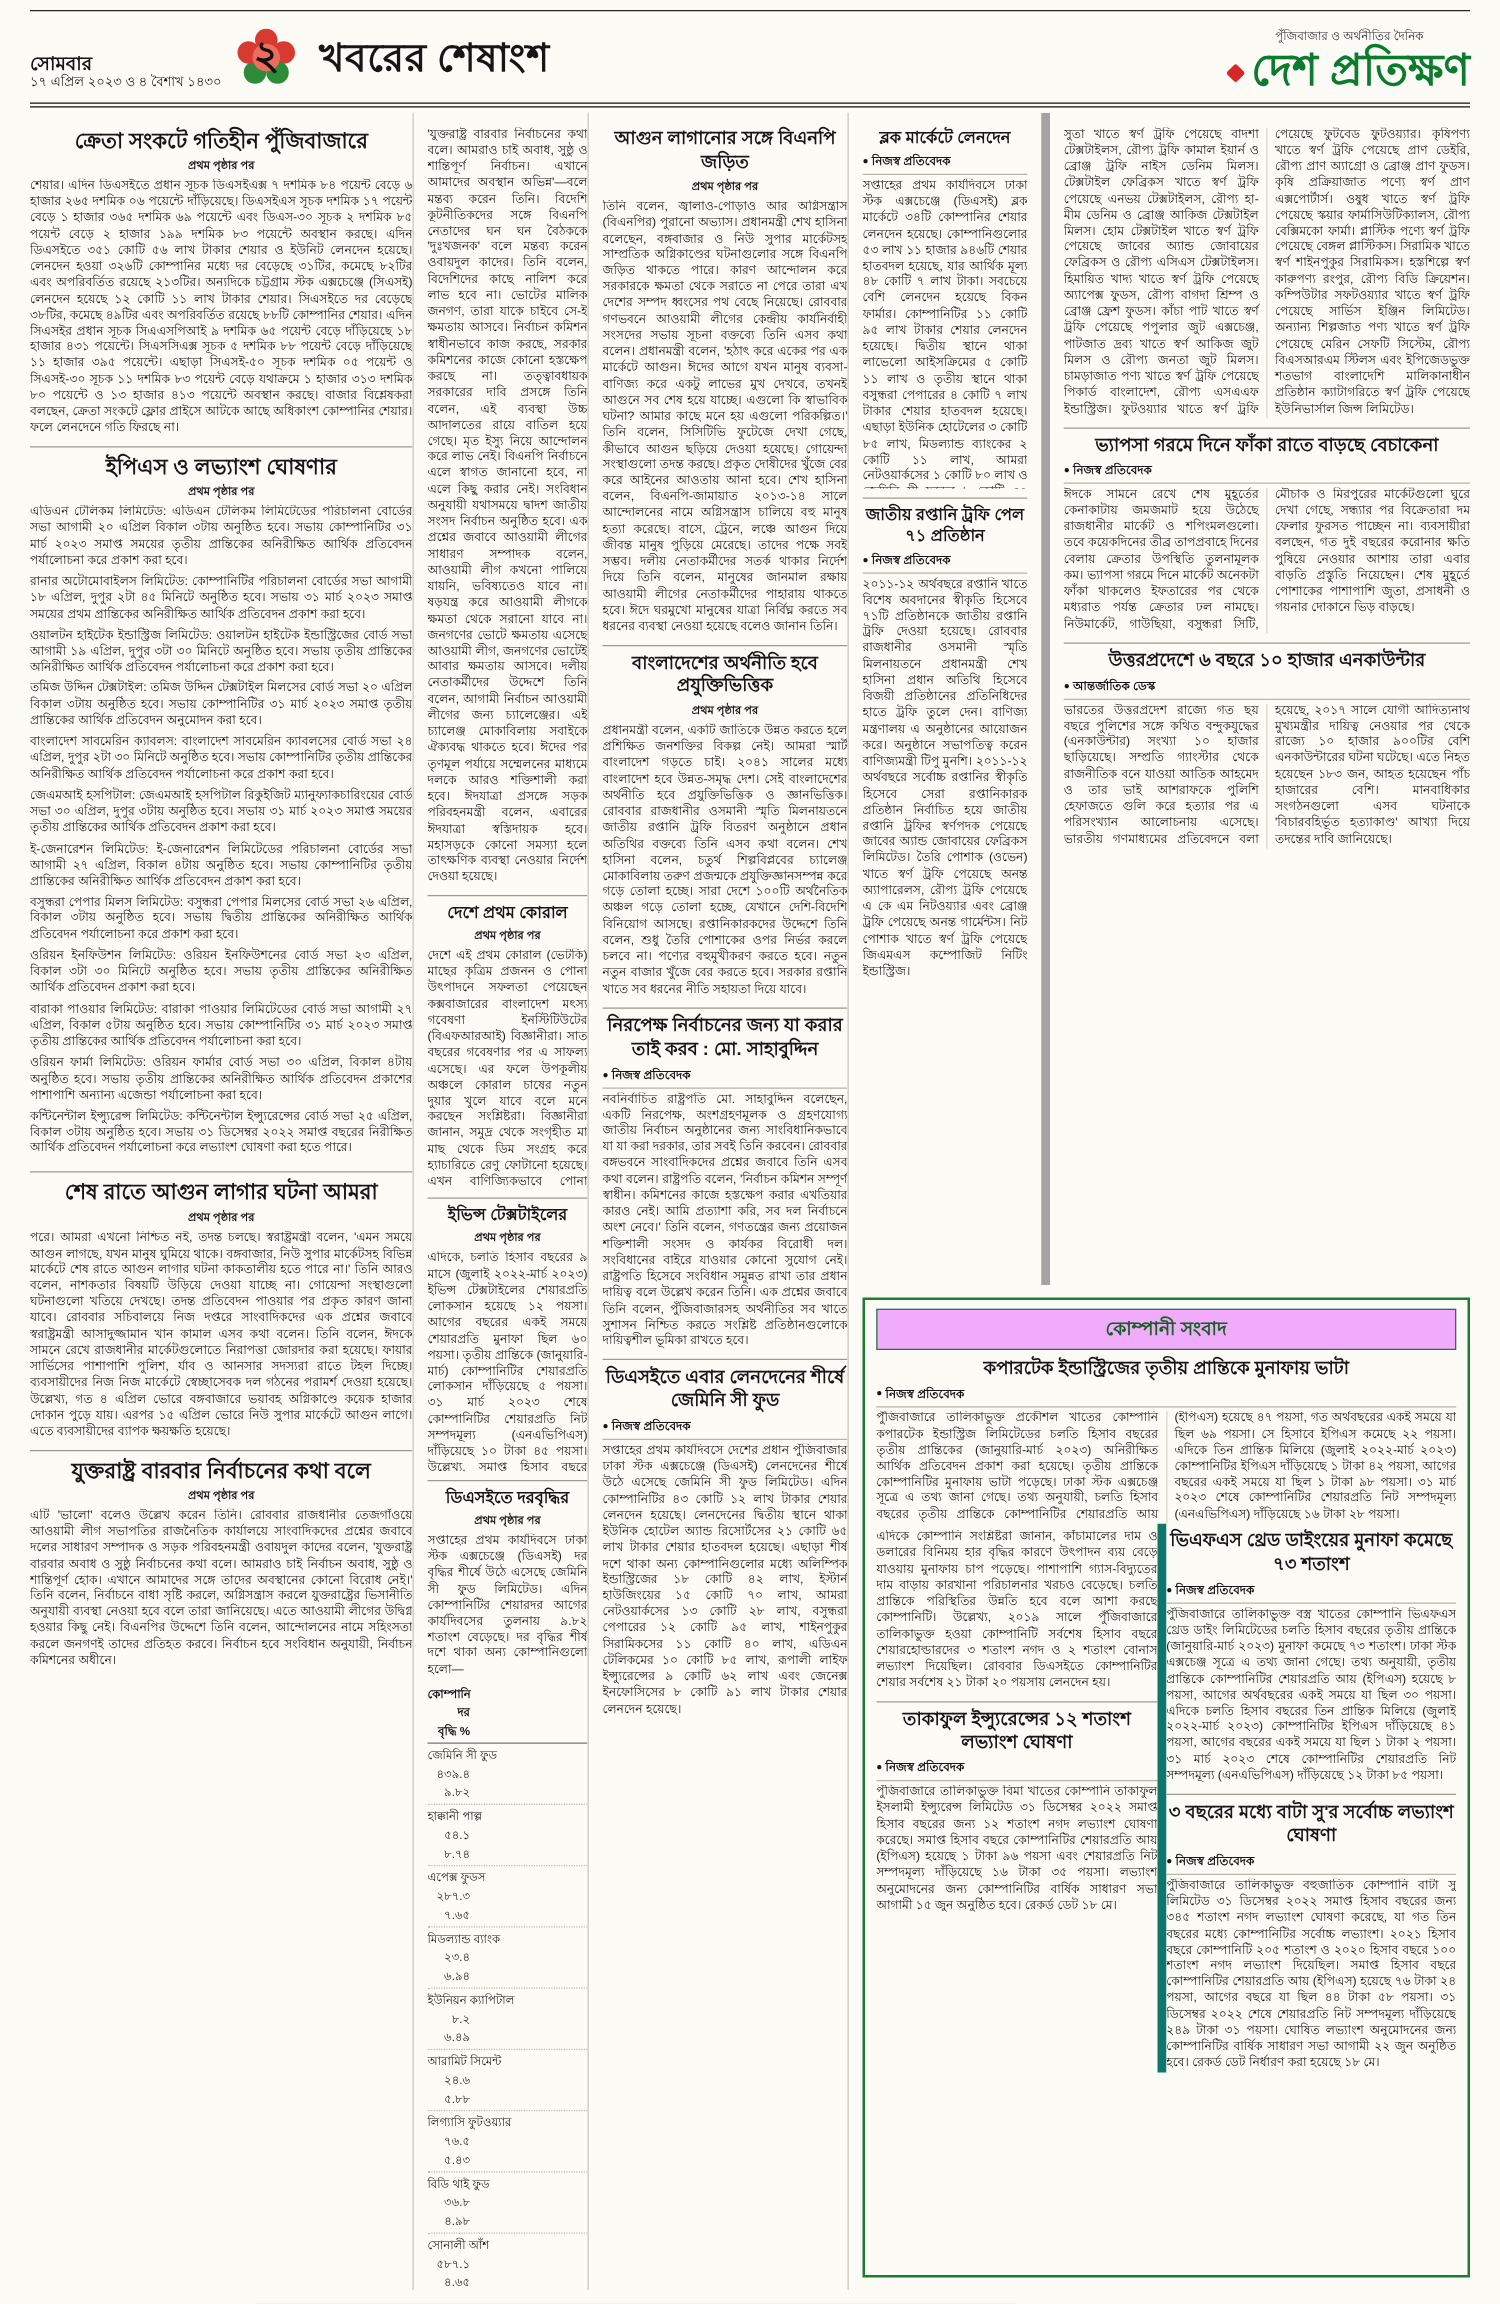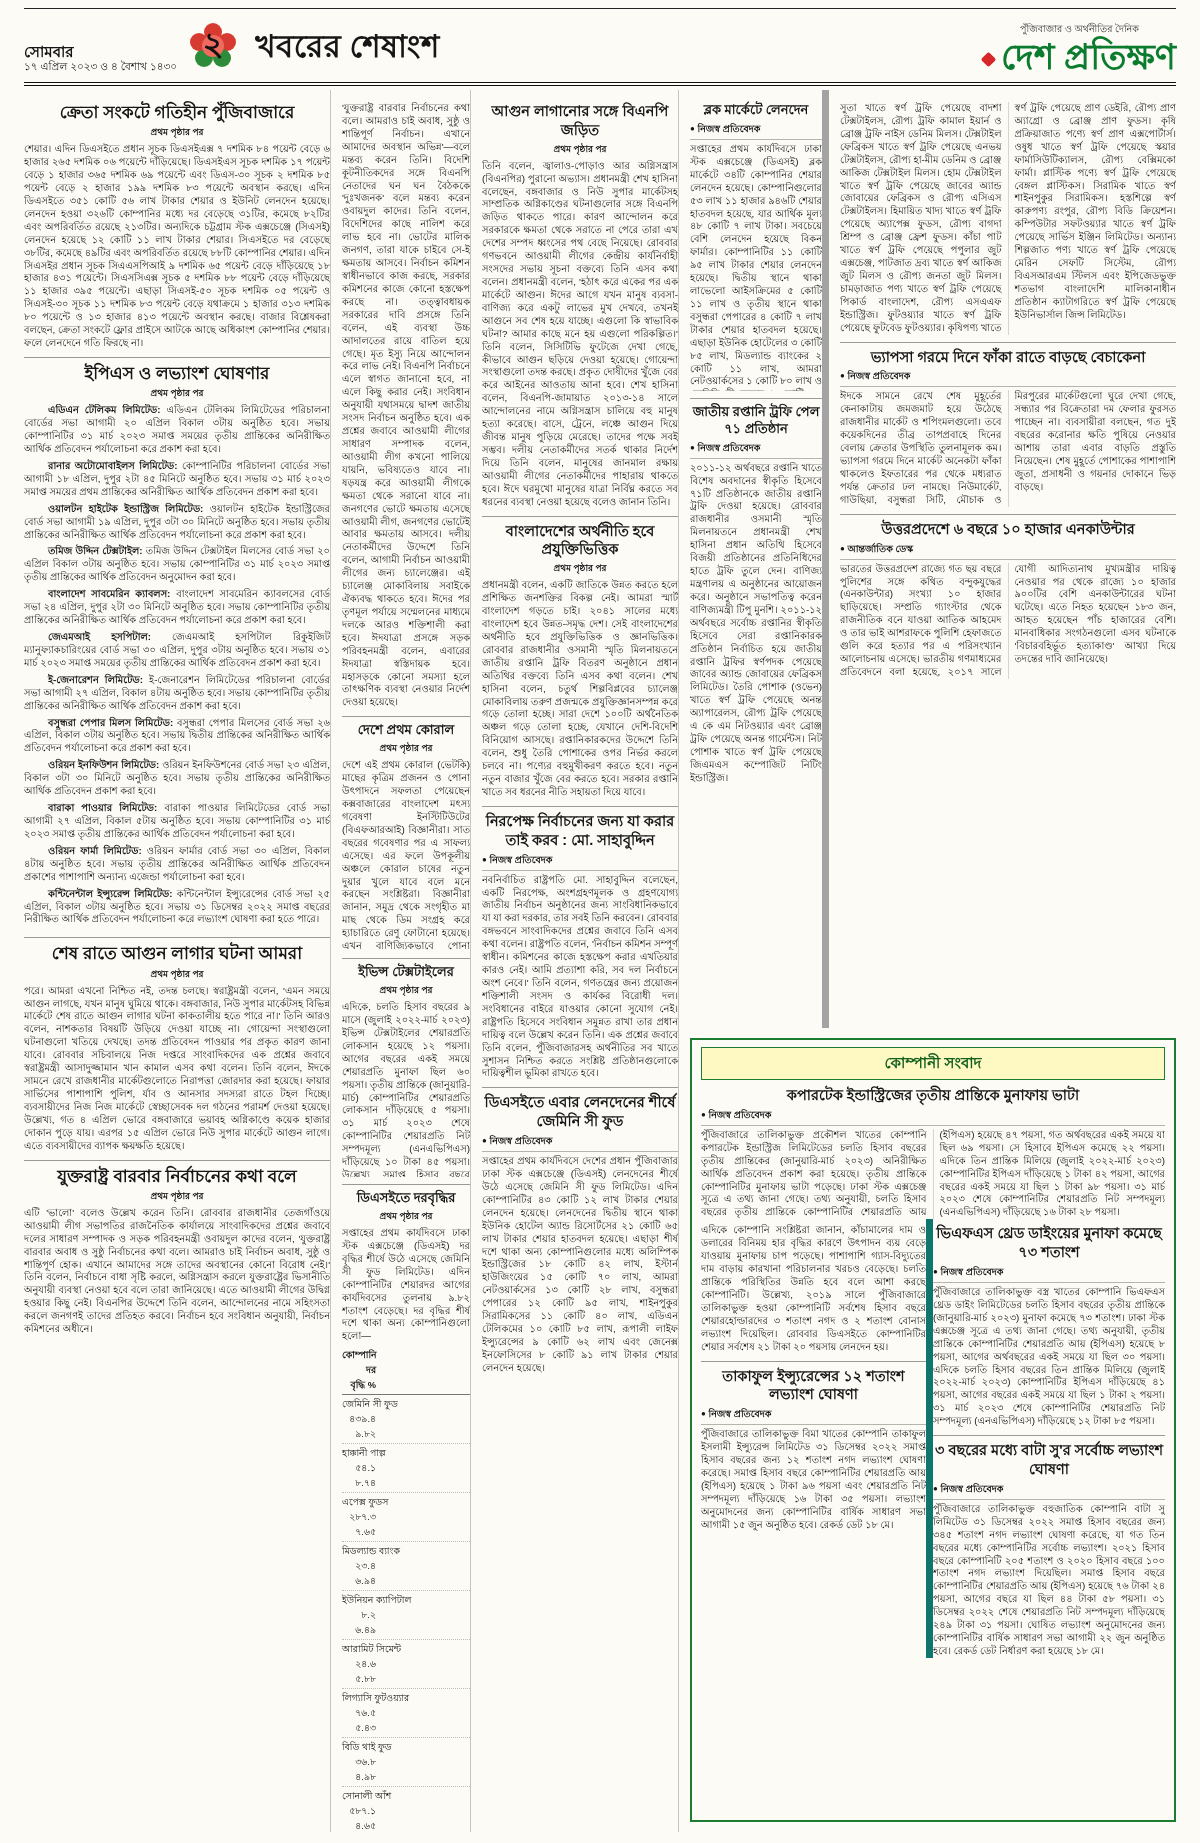--- a/index.html
+++ b/index.html
@@ -33,35 +33,35 @@
   .art.first{border-top:none;margin-top:12px;padding-top:0;}
   .h-xl{font-size:17px;font-weight:bold;text-align:center;margin:0 0 2px;line-height:1.25;}
   .h-lg{font-size:14.5px;font-weight:bold;text-align:center;margin:0 0 2px;line-height:1.3;}
   .h-md{font-size:13px;font-weight:bold;text-align:center;margin:0 0 2px;line-height:1.3;}
   .continued{font-size:9px;font-weight:bold;text-align:center;margin:0 0 3px;}
   .byline{font-size:9.5px;font-weight:bold;border-bottom:1px solid #b5b5ac;padding:1px 0 2px;margin:0 0 3px;}
   .byline .dot{font-size:8px;vertical-align:1px;}
   .body{font-size:9.8px;line-height:1.32;text-align:justify;margin:0;overflow:hidden;}
   .body p{margin:0 0 4px;}
   .twocol{columns:2;column-gap:13px;column-rule:1px solid #d8d6cc;}
-  .cmp b{font-weight:bold;margin-left:24px;}
+  .cmp b{font-weight:normal;}
   .cmp{margin:0 0 4px;}
   
   .gtable{font-size:9.3px;margin-top:3px;}
   .grow{display:flex;border-bottom:1px dotted #bdbdb2;padding:1.5px 0;flex-direction:column;}
   .grow .gname{flex:1;}
   .grow .gnum{width:34px;text-align:right;}
   .grow.ghead{font-weight:bold;border-bottom:1px solid #777;}
   
-  .right-top{display:grid;grid-template-columns:132px 1fr;column-gap:12px;height:938px;overflow:hidden;}
+  .right-top{display:grid;grid-template-columns:132px 1fr;column-gap:23px;height:938px;overflow:hidden;}
   .rt-wide{border-left:7px solid #a3a3a3;padding-left:11px;margin-left:-12px;overflow:hidden;}
   
   .company-box{border:2px solid #1c7c31;margin-top:10px;height:784px;box-sizing:border-box;
                padding:7px 9px;overflow:hidden;}
-  .box-title{background:#fef9c3;border:1.5px solid #1c7c31;color:#14601f;font-size:15px;
+  .box-title{background:#f0abfc;border:1.5px solid #1c7c31;color:#14601f;font-size:15px;
              font-weight:bold;text-align:center;padding:3px 0;margin-bottom:6px;}
   .box-grid{display:grid;grid-template-columns:1fr 1fr;column-gap:14px;}
   .box-grid .cell{min-width:0;overflow:hidden;}
   .cell.r{border-left:7px solid #0f766e;margin-left:-14px;}
 </style>
 </head>
 <body>
 
 <div class="page">
 

